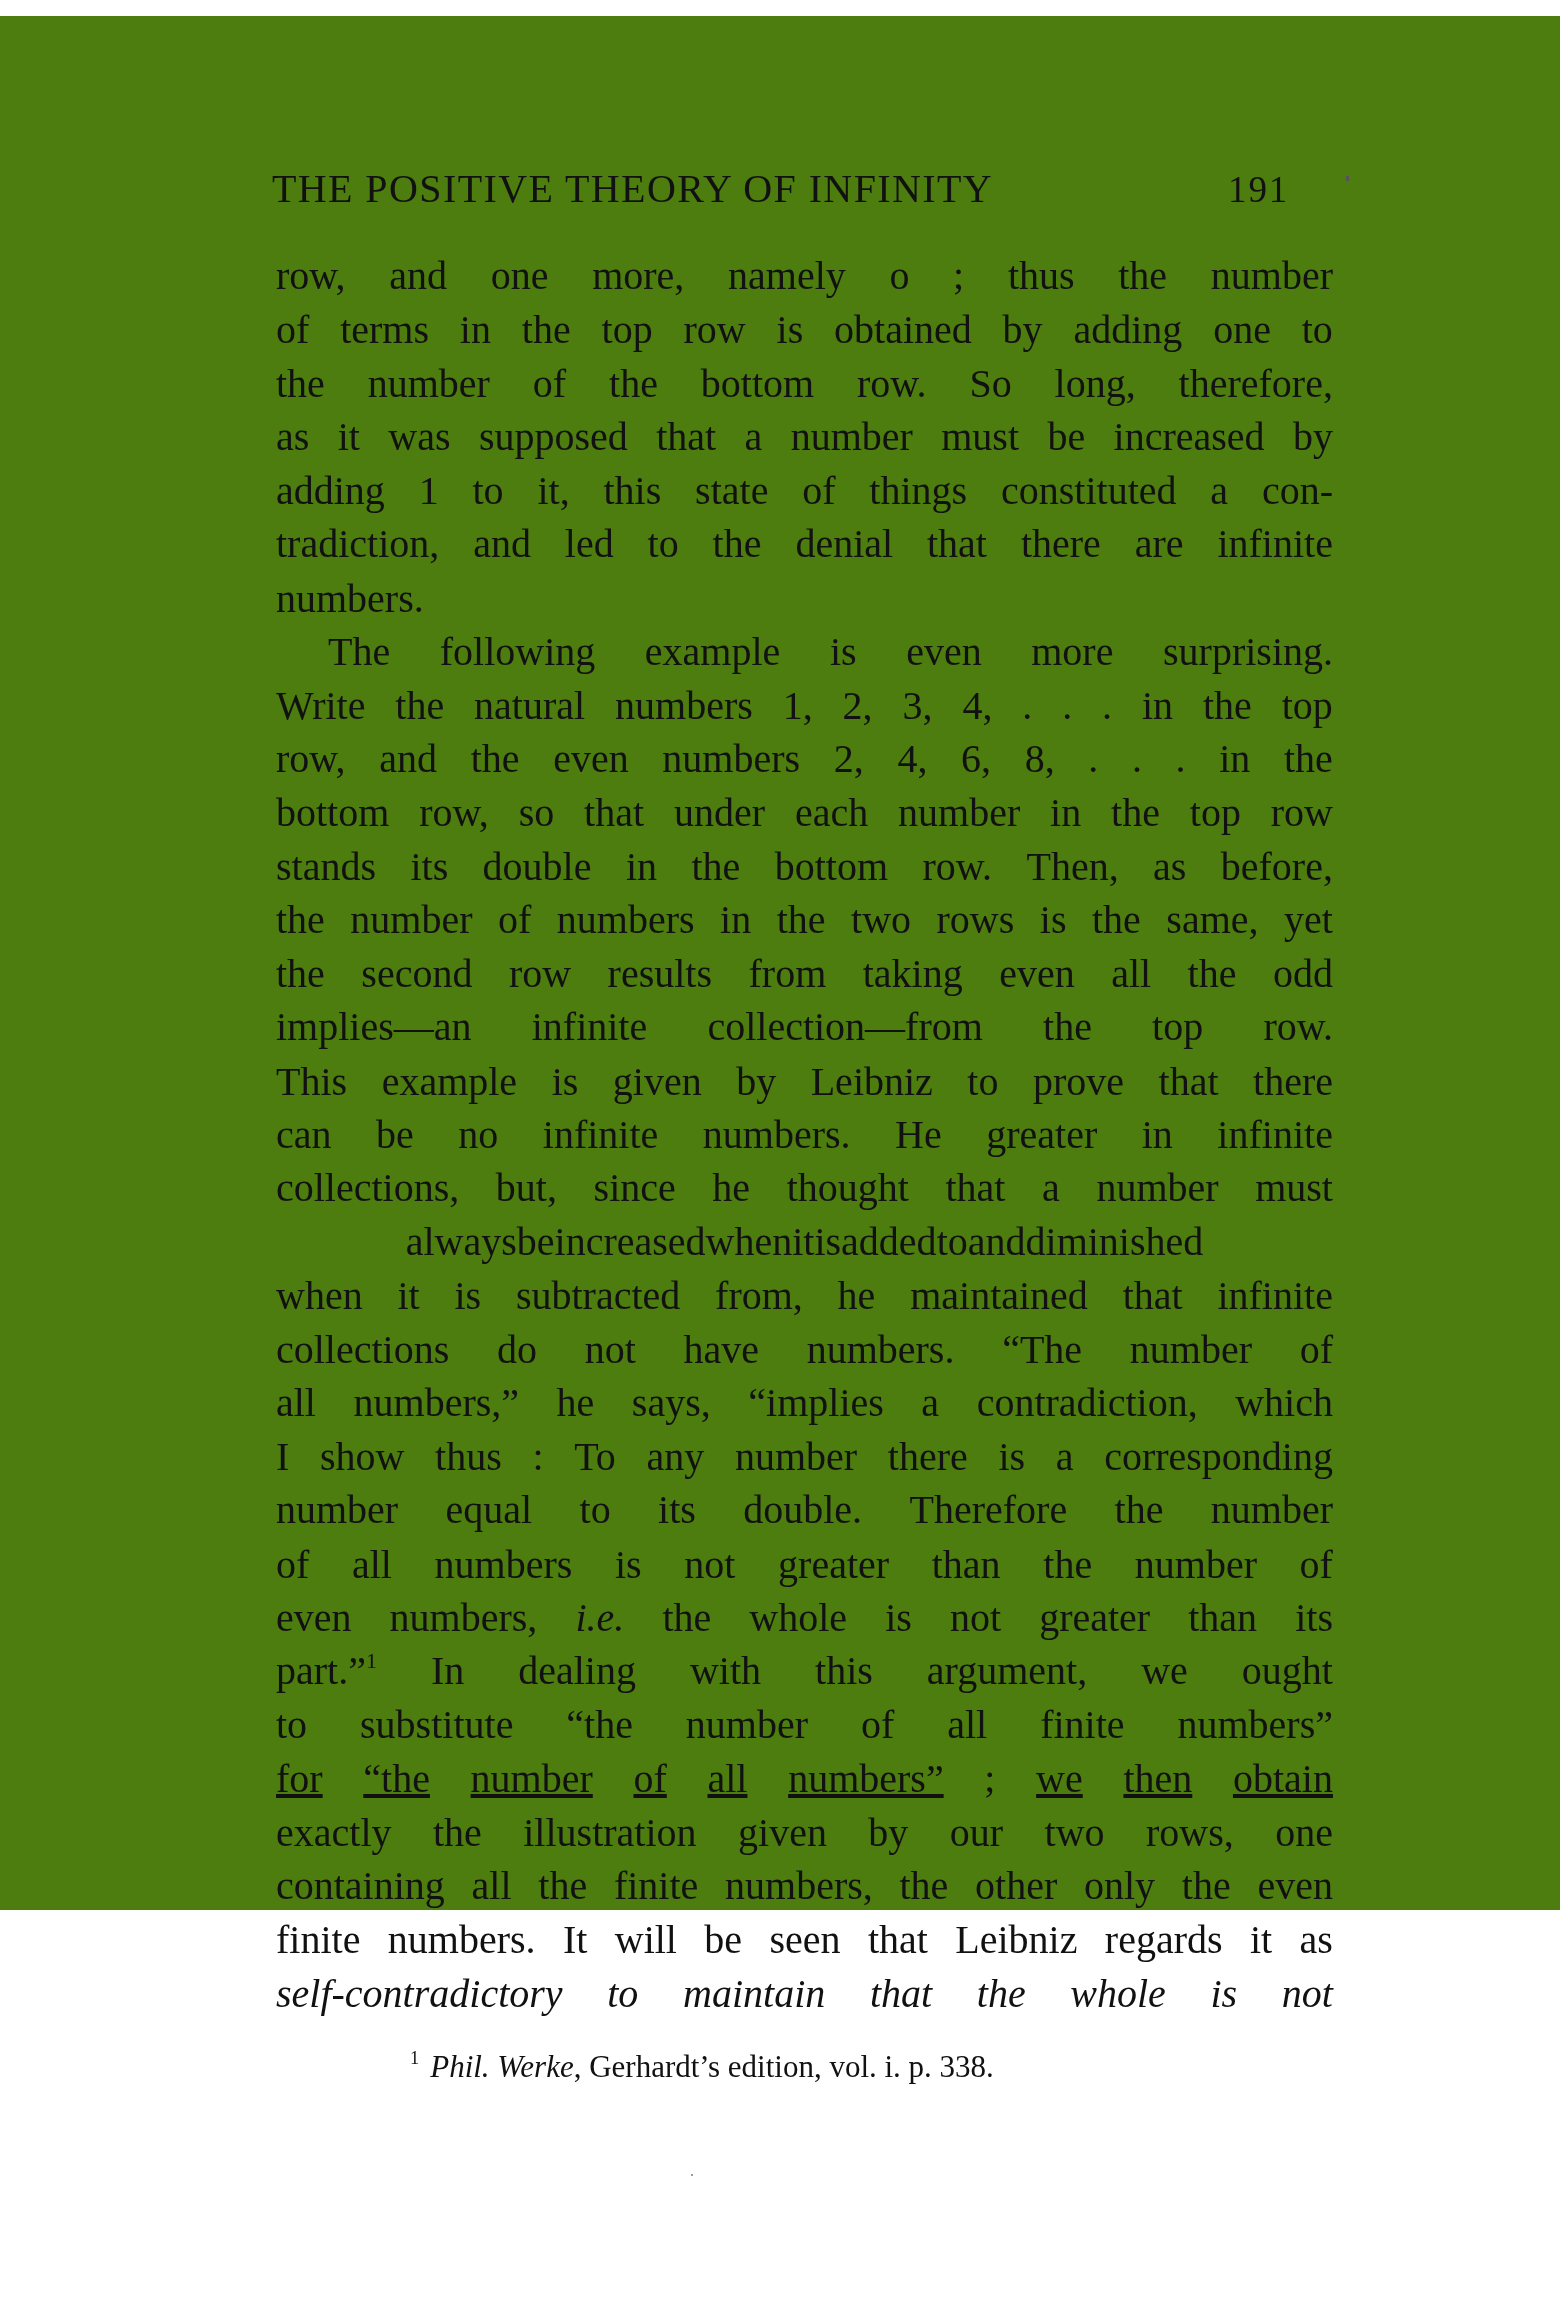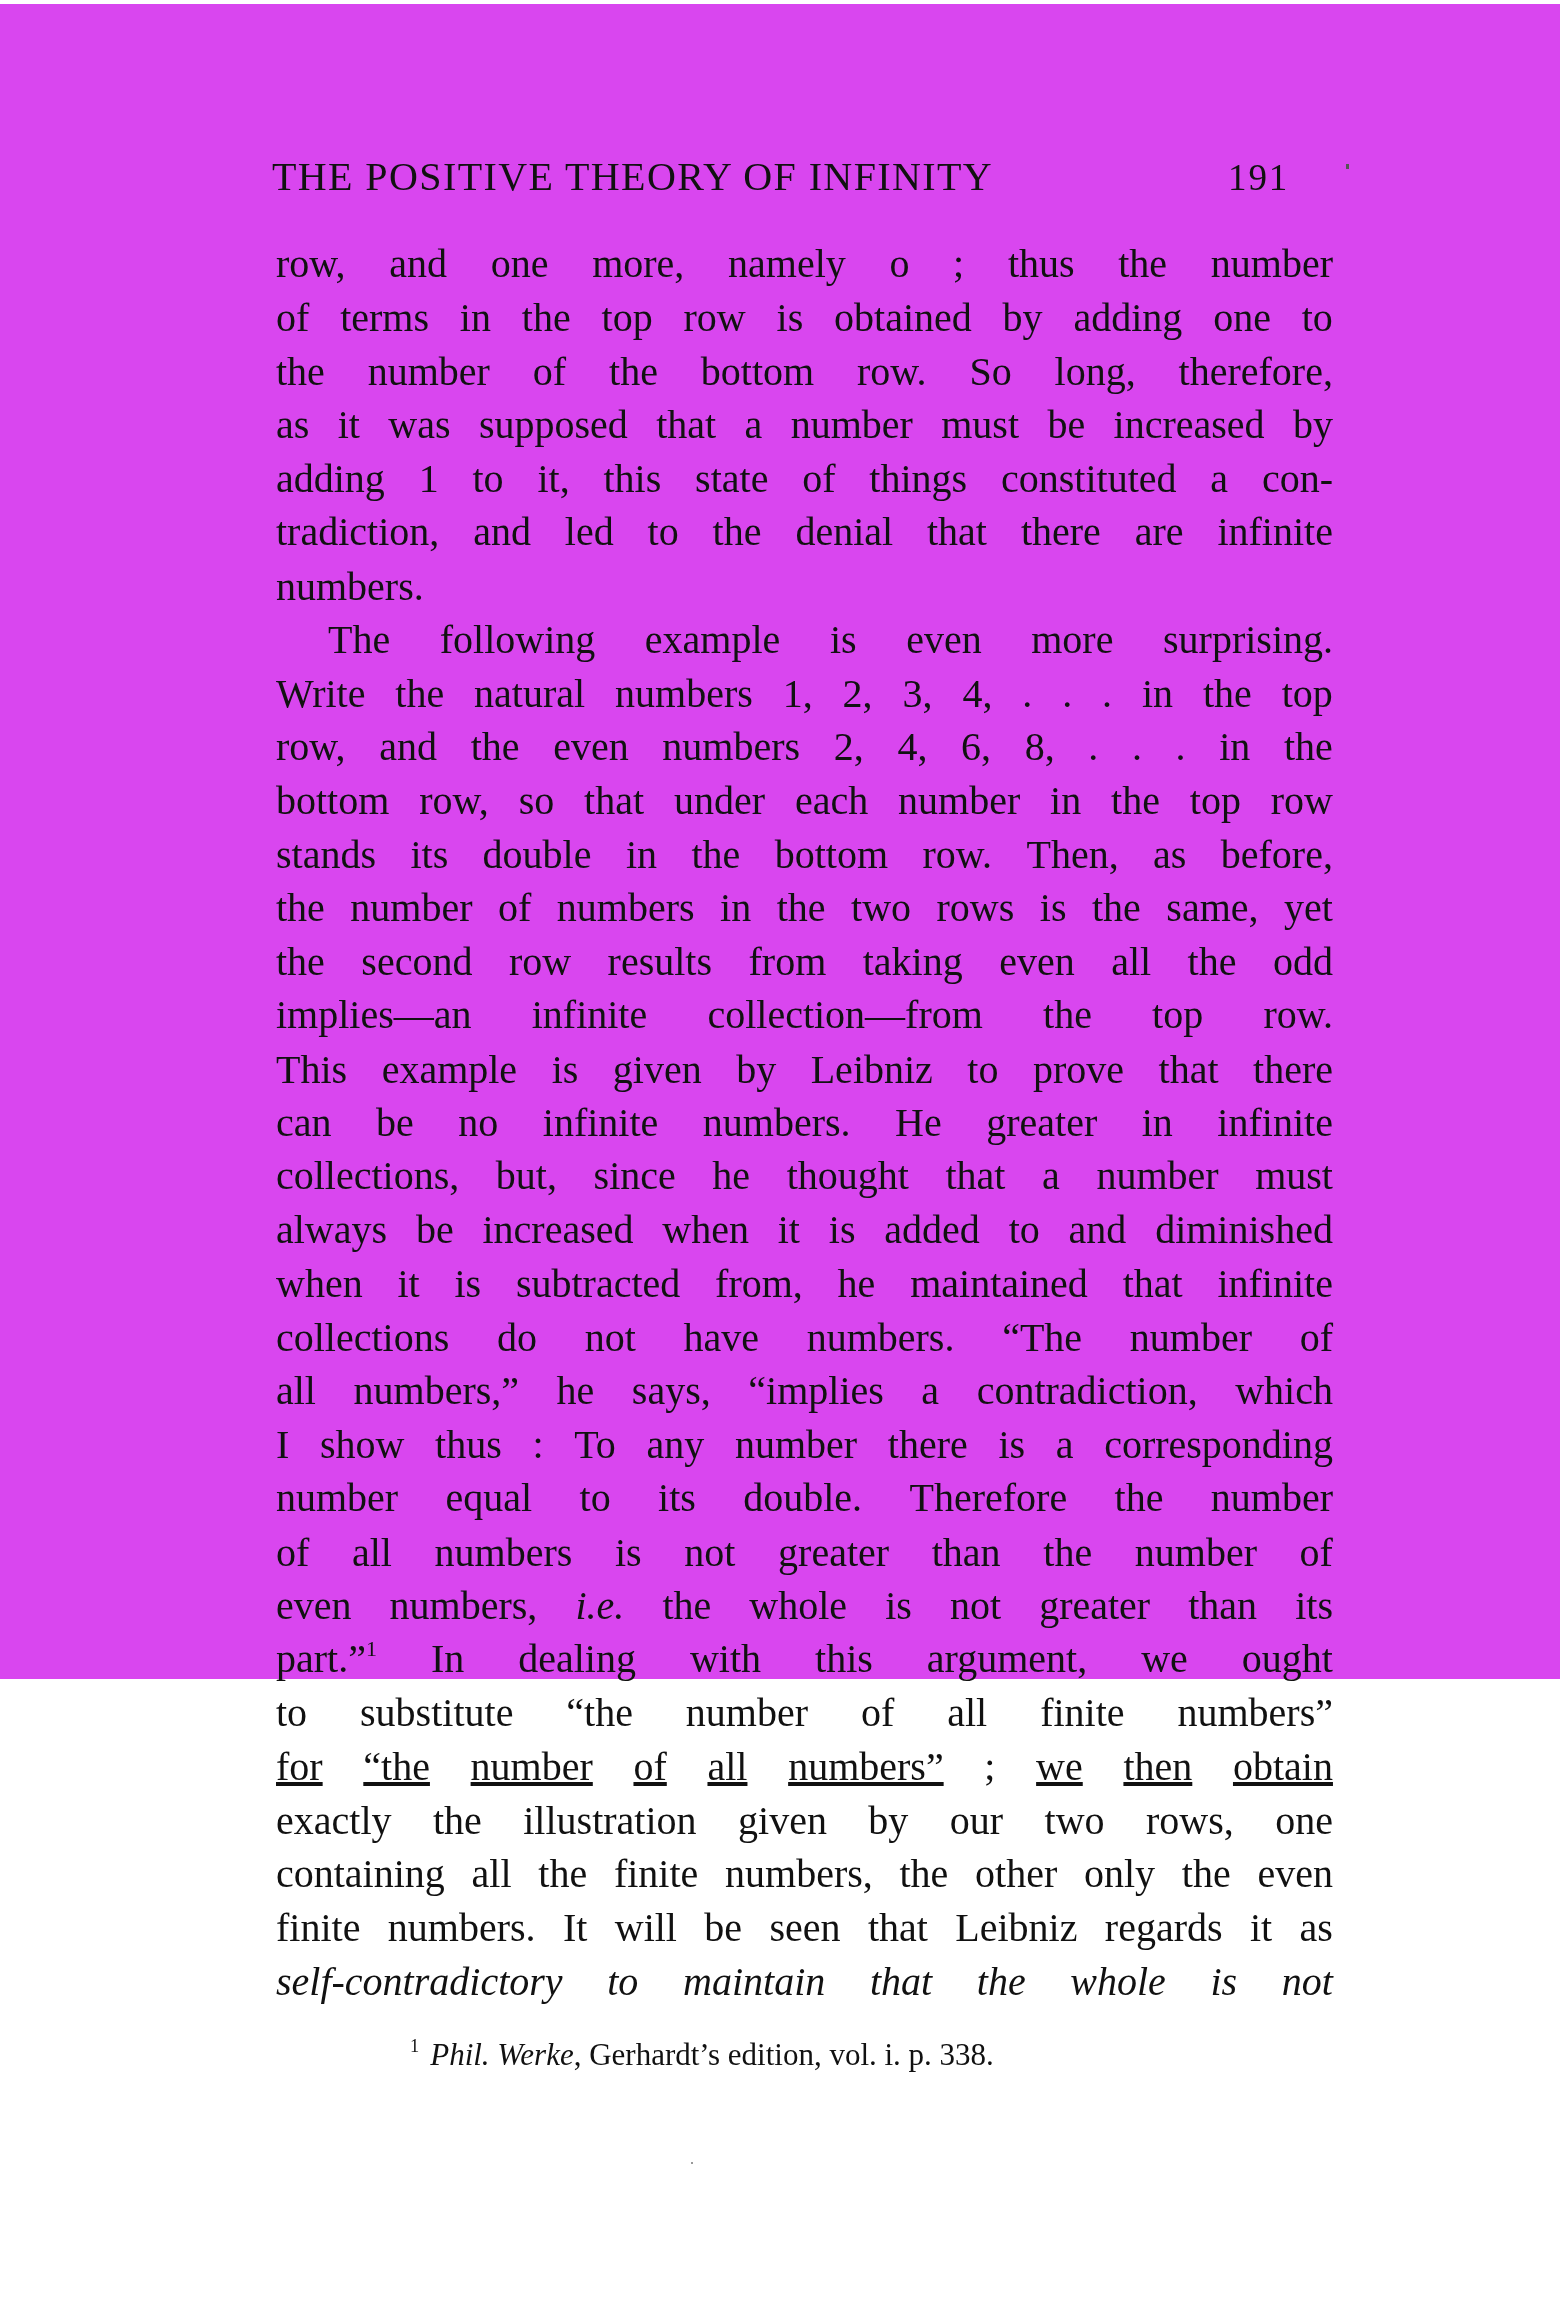--- a/index.html
+++ b/index.html
@@ -1,17 +1,17 @@
 <!DOCTYPE html>
 <html style="font-size:14.7px"><head>
 <meta charset="utf-8">
 <style>
   html, body { margin: 0; padding: 0; background: #ffffff; }
   body { width: 1560px; height: 2320px; position: relative; overflow: hidden; }
-  .page { position: absolute; left: 0; top: 4px; width: 1560px; height: 1675px; background: #d946ef; }
+  .page { position: absolute; left: 0; top: 16px; width: 1560px; height: 1894px; background: #4d7c0f; }
   .running-head {
     position: absolute; left: 272px; top: 149px; width: 1017px; height: 55px;
     font-family: "Liberation Serif", "DejaVu Serif", serif;
     font-size: 40px; color: #111; letter-spacing: 1.4px;
     display: flex; justify-content: space-between; align-items: baseline;
   }
   .running-head .pg { font-size: 37px; letter-spacing: 1.8px; }
   .body-text { position: absolute; left: 232px; top: 0; width: 1057px; }
   .line {
     position: absolute; left: 0; width: 1057px; height: 53px;
@@ -249,21 +249,21 @@
         <span class="w">collections,</span>
         <span class="w">but,</span>
         <span class="w">since</span>
         <span class="w">he</span>
         <span class="w">thought</span>
         <span class="w">that</span>
         <span class="w">a</span>
         <span class="w">number</span>
         <span class="w">must</span>
       </div>
-      <div class="line" style="top: 1199px;">
+      <div class="line" style="top: 1199px; justify-content: center;">
         <span class="w">always</span>
         <span class="w">be</span>
         <span class="w">increased</span>
         <span class="w">when</span>
         <span class="w">it</span>
         <span class="w">is</span>
         <span class="w">added</span>
         <span class="w">to</span>
         <span class="w">and</span>
         <span class="w">diminished</span>

